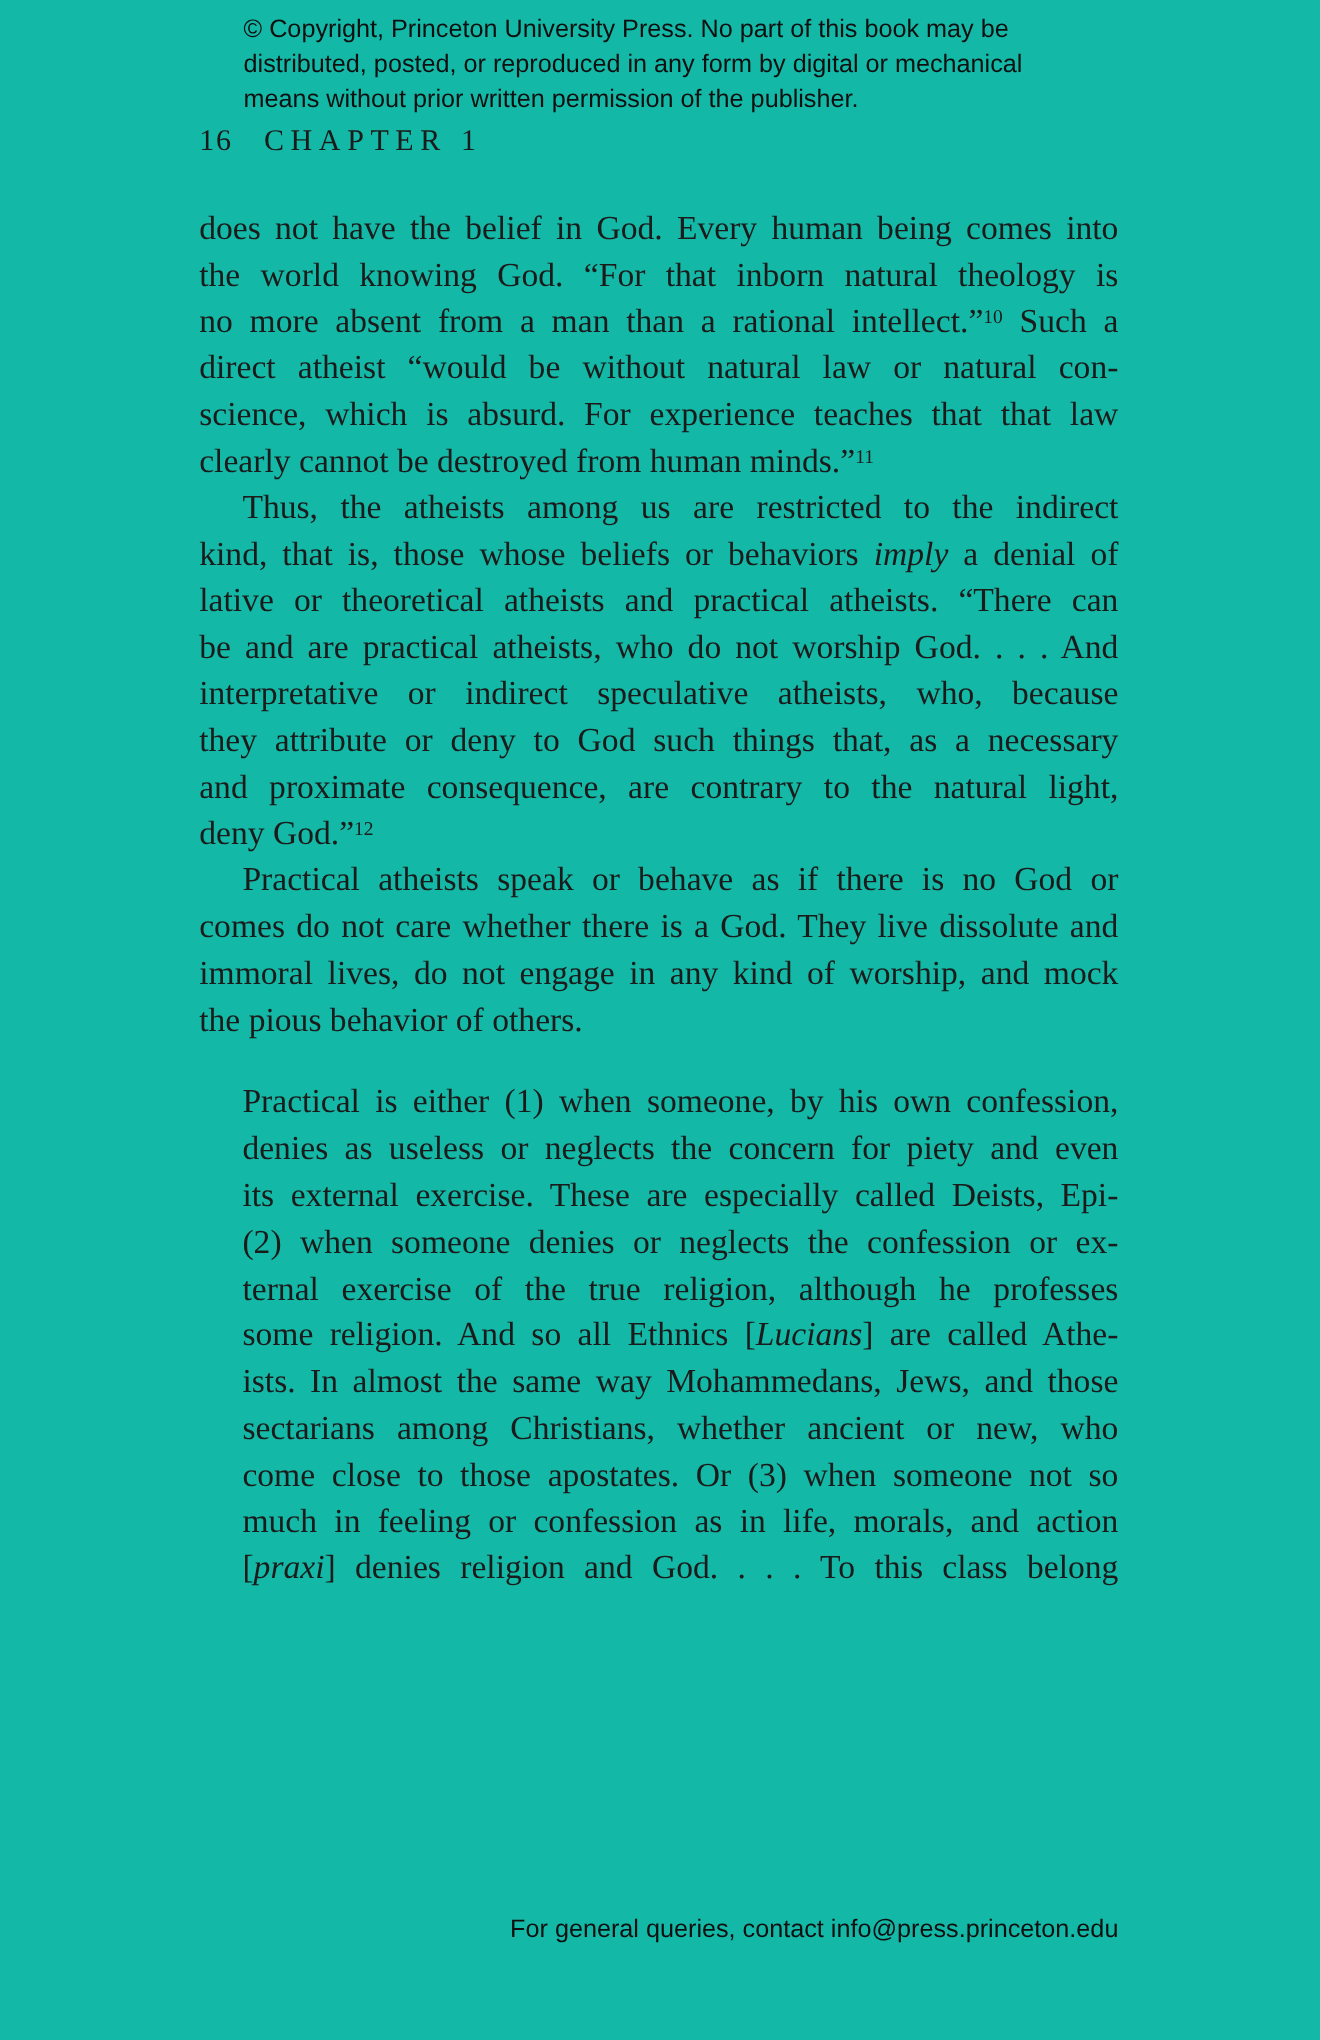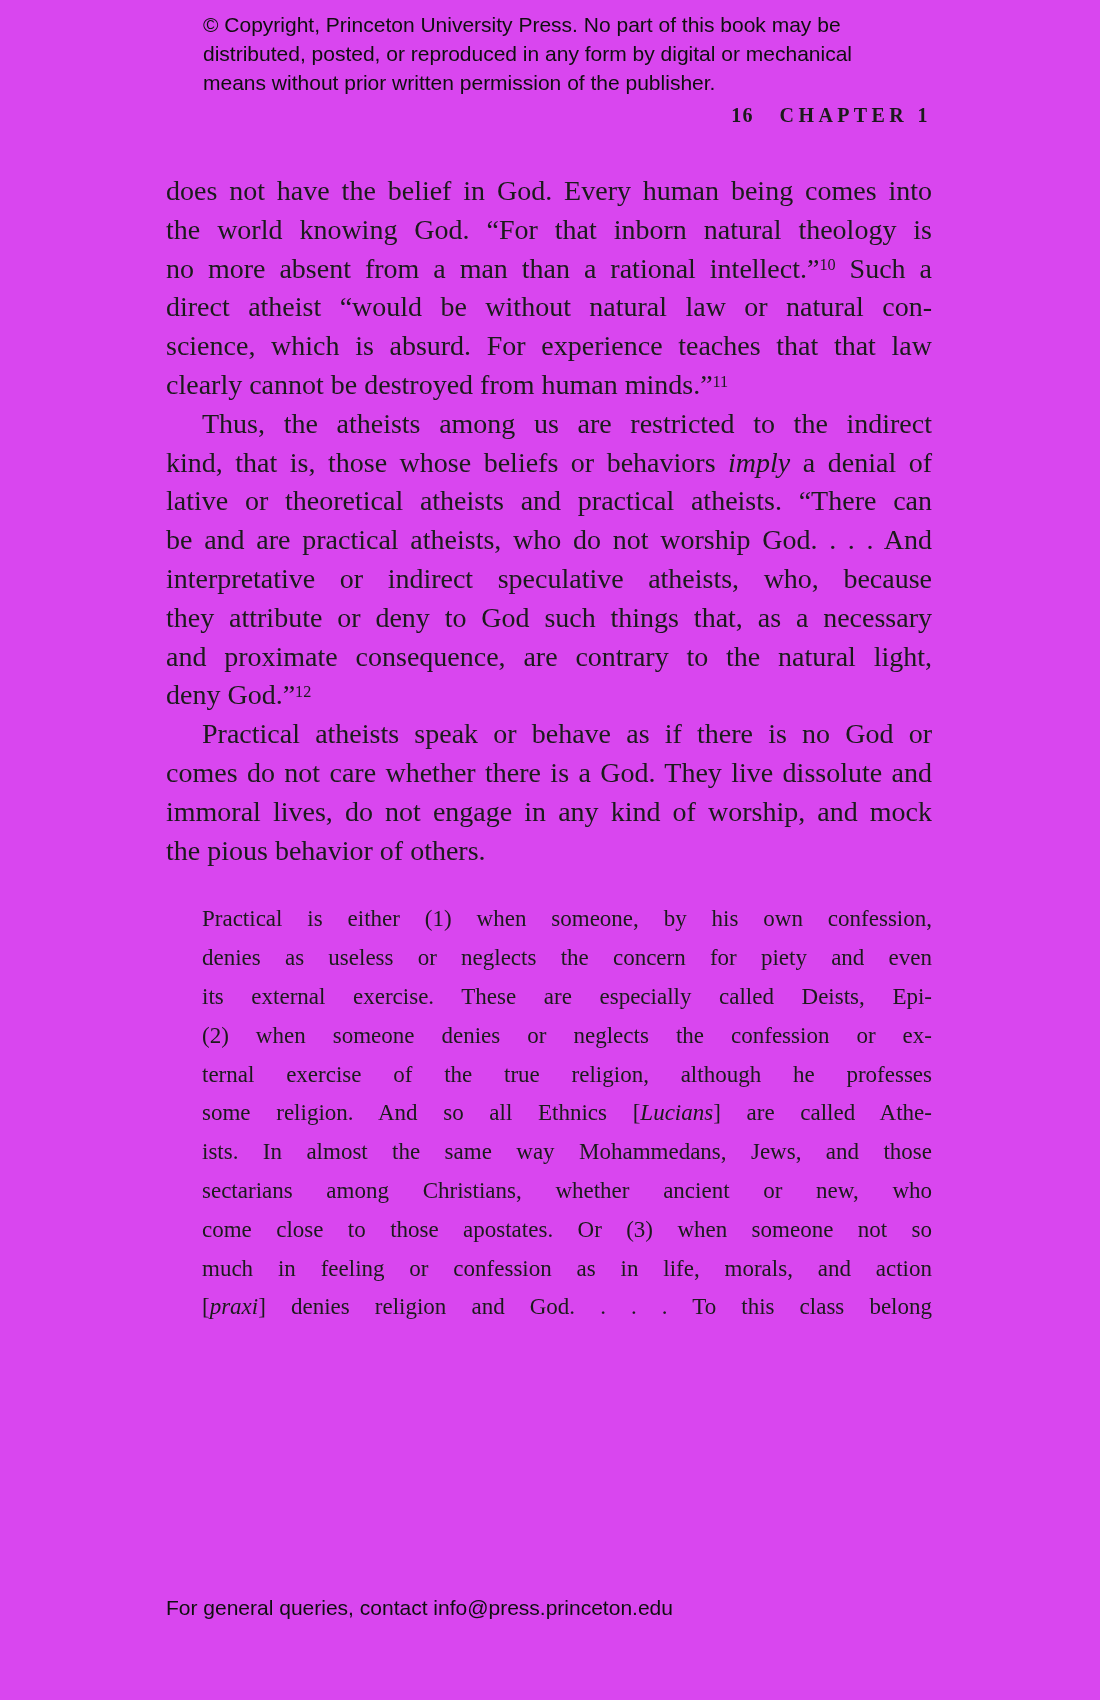--- a/index.html
+++ b/index.html
@@ -1,20 +1,20 @@
 <!DOCTYPE html>
 <html><head>
 <meta charset="utf-8">
 <style>
   html,body { margin:0; padding:0; background:#ffffff; }
   #page {
     position: relative;
     width: 1100px;
     height: 1700px;
-    background: #d946ef;
+    background: #14b8a6;
     overflow: hidden;
     font-family: "Liberation Serif", "DejaVu Serif", serif;
     color: #161616;
   }
   
   #copyright {
     position: absolute;
     left: 203px;
     top: 10px;
     font-family: "Liberation Sans", sans-serif;
@@ -22,25 +22,24 @@
     line-height: 29px;
     color: #0f0f0f;
     text-align: left;
   }
   
   #running-head {
     position: absolute;
     left: 166px;
     top: 104px;
     width: 766px;
-    text-align: right;
-    font-size: 20px;
+    text-align: left;
+    font-size: 25px;
     color: #1b1b1b;
     white-space: nowrap;
-    font-weight: bold;
   }
   #running-head .pagenum { letter-spacing: 0.06em; }
   #running-head .chap {
     margin-left: 26px;
     letter-spacing: 0.22em;
   }
   
   #body-text {
     position: absolute;
     left: 166px;
@@ -56,39 +55,39 @@
   }
   .tline.lastline {
     text-align-last: left;
   }
   .tline.firstindent { padding-left: 36px; }
   
   #block-quote {
     margin-top: 30px;
     margin-left: 36px;
     width: 730px;
-    font-size: 23px;
+    font-size: 28px;
     line-height: 38.8px;
   }
   sup {
     font-size: 0.58em;
     line-height: 0;
     vertical-align: baseline;
     position: relative;
     top: -0.45em;
     letter-spacing: 0;
   }
   i { font-style: italic; }
   
   #footer {
     position: absolute;
     left: 166px;
     top: 1596px;
     width: 766px;
-    text-align: left;
+    text-align: right;
     font-family: "Liberation Sans", sans-serif;
     font-size: 21px;
     color: #0f0f0f;
   }
 </style>
 </head>
 <body>
 
 <div id="page">
 

